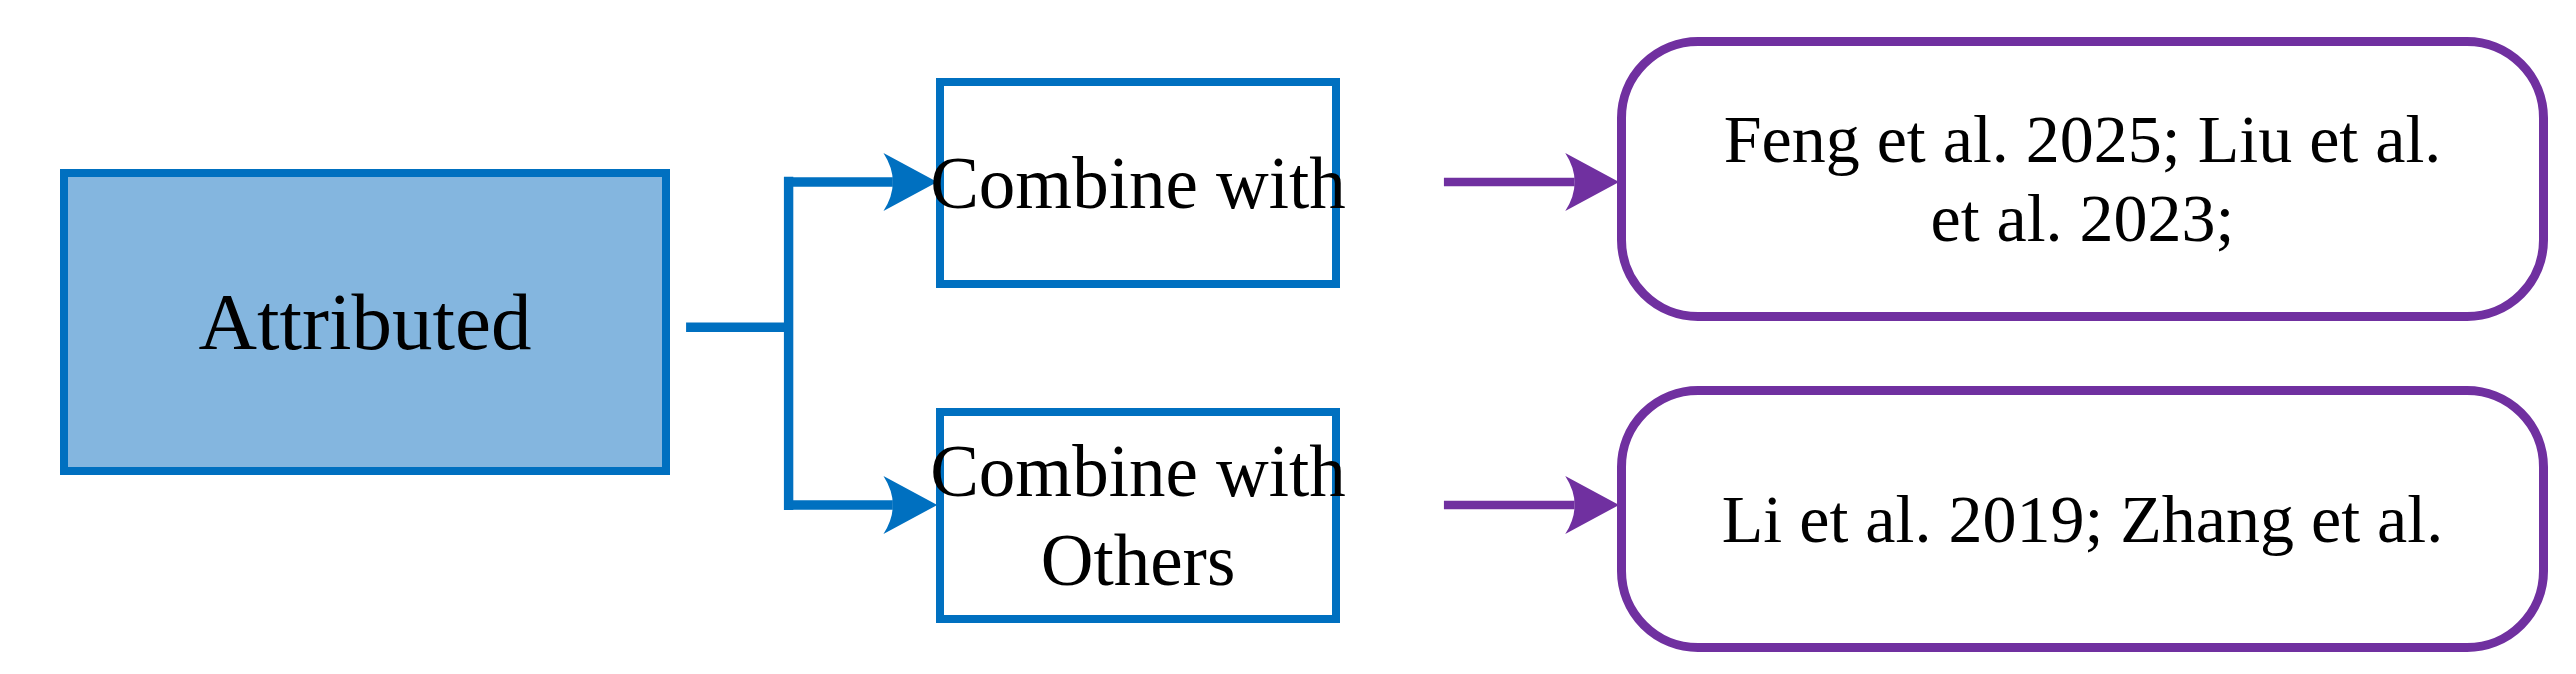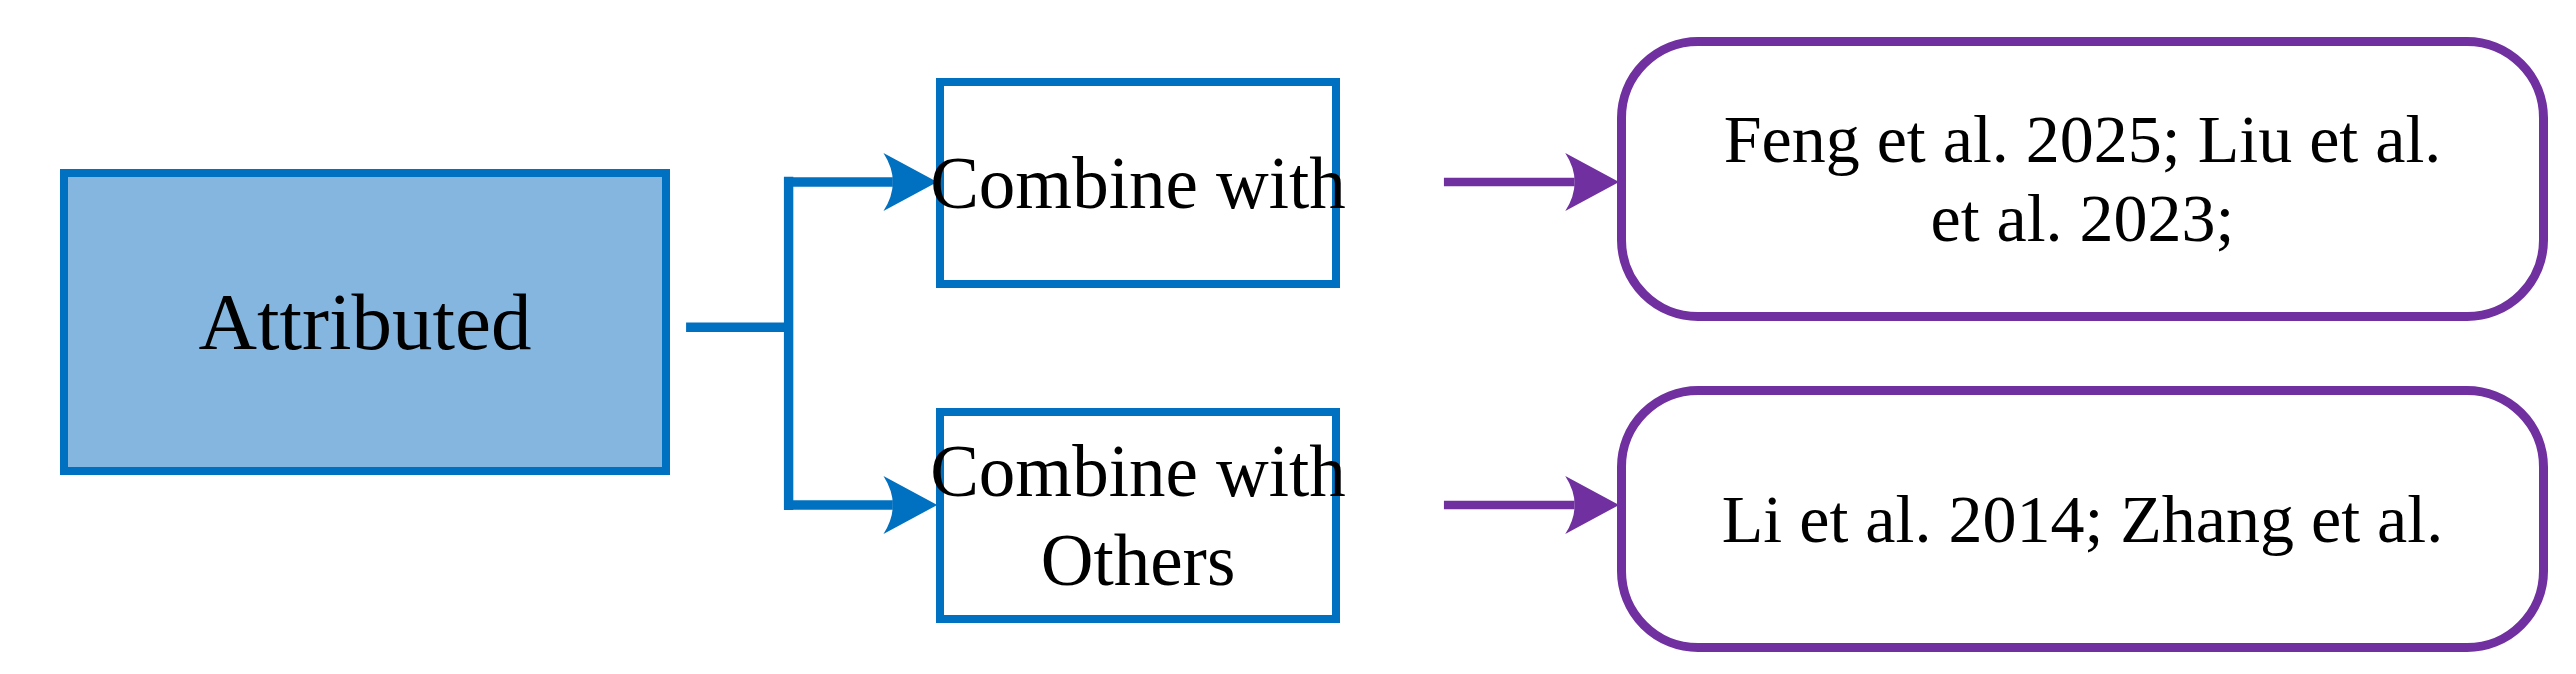--- a/index.html
+++ b/index.html
@@ -96,17 +96,17 @@
     <div class="line">Combine with</div>
     <div class="line">Others</div>
   </div>
 
   <div class="node node-refs node-refs-cnn">
     <div class="line">Feng et al. 2025; Liu et al.</div>
     <div class="line">et al. 2023;</div>
   </div>
 
   <div class="node node-refs node-refs-others">
-    <div class="line">Li et al. 2014; Zhang et al.</div>
+    <div class="line">Li et al. 2019; Zhang et al.</div>
   </div>
 
 </div>
 
 
 </body></html>

